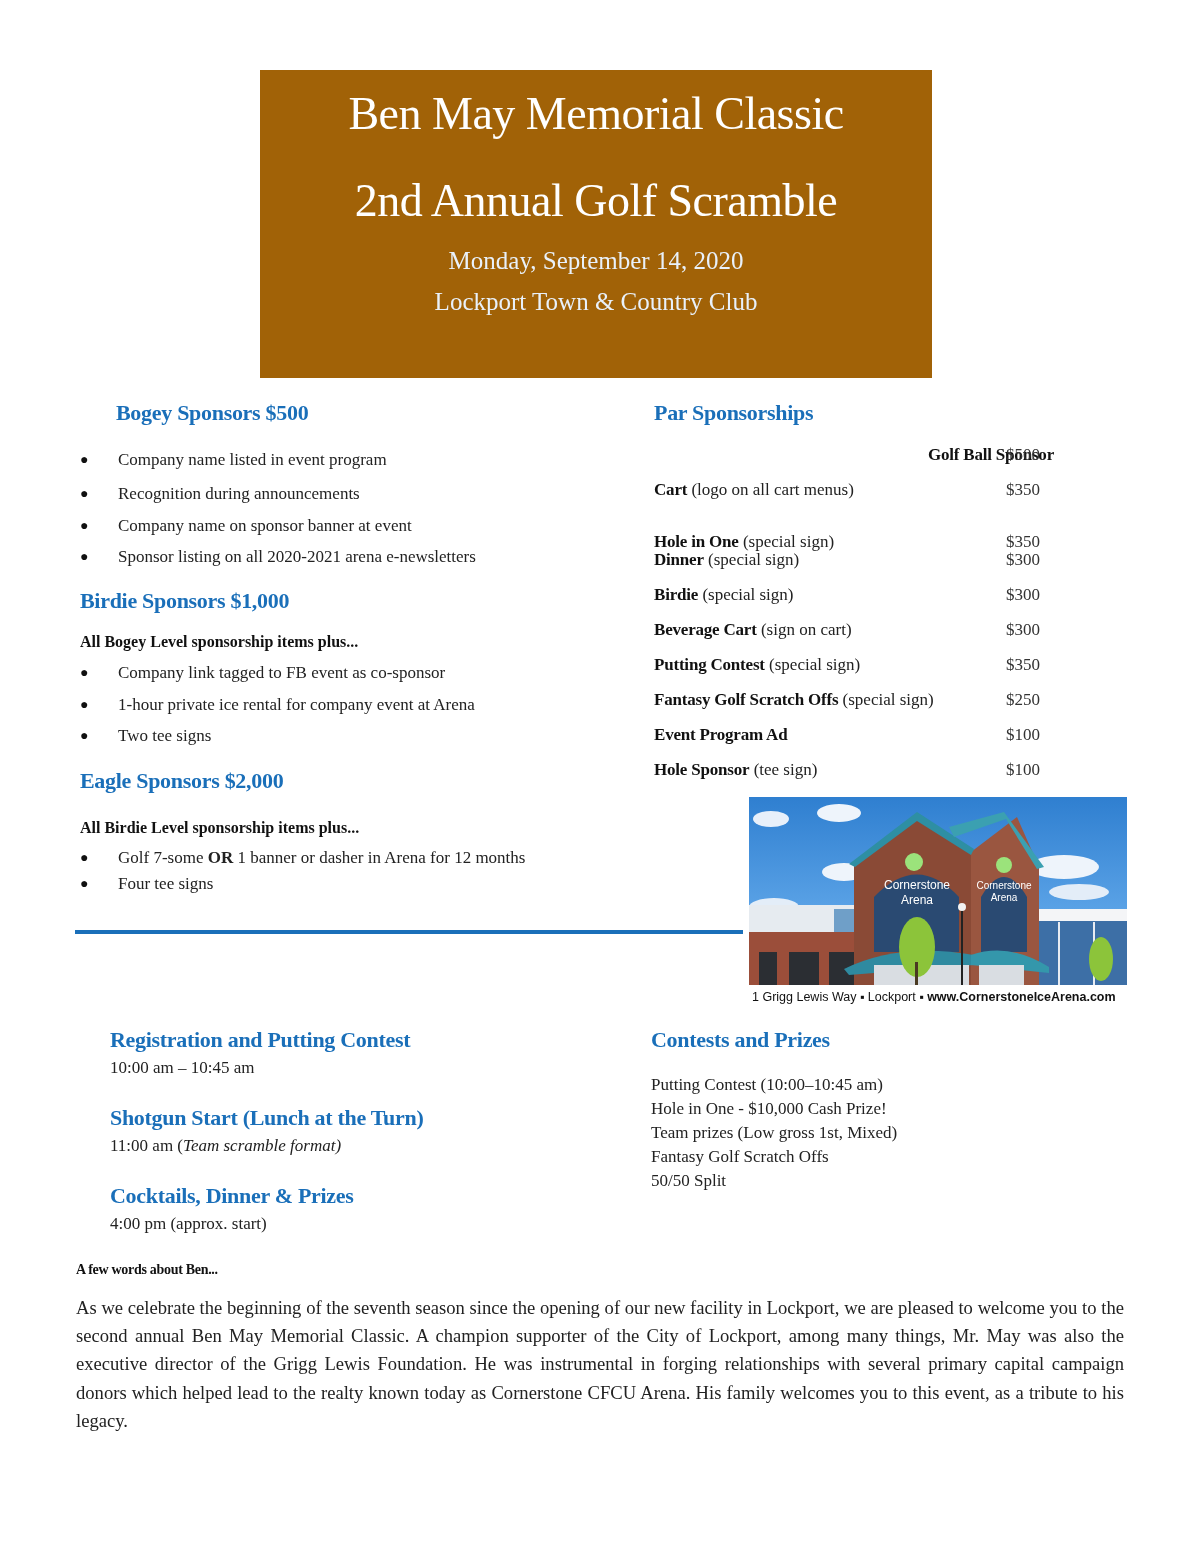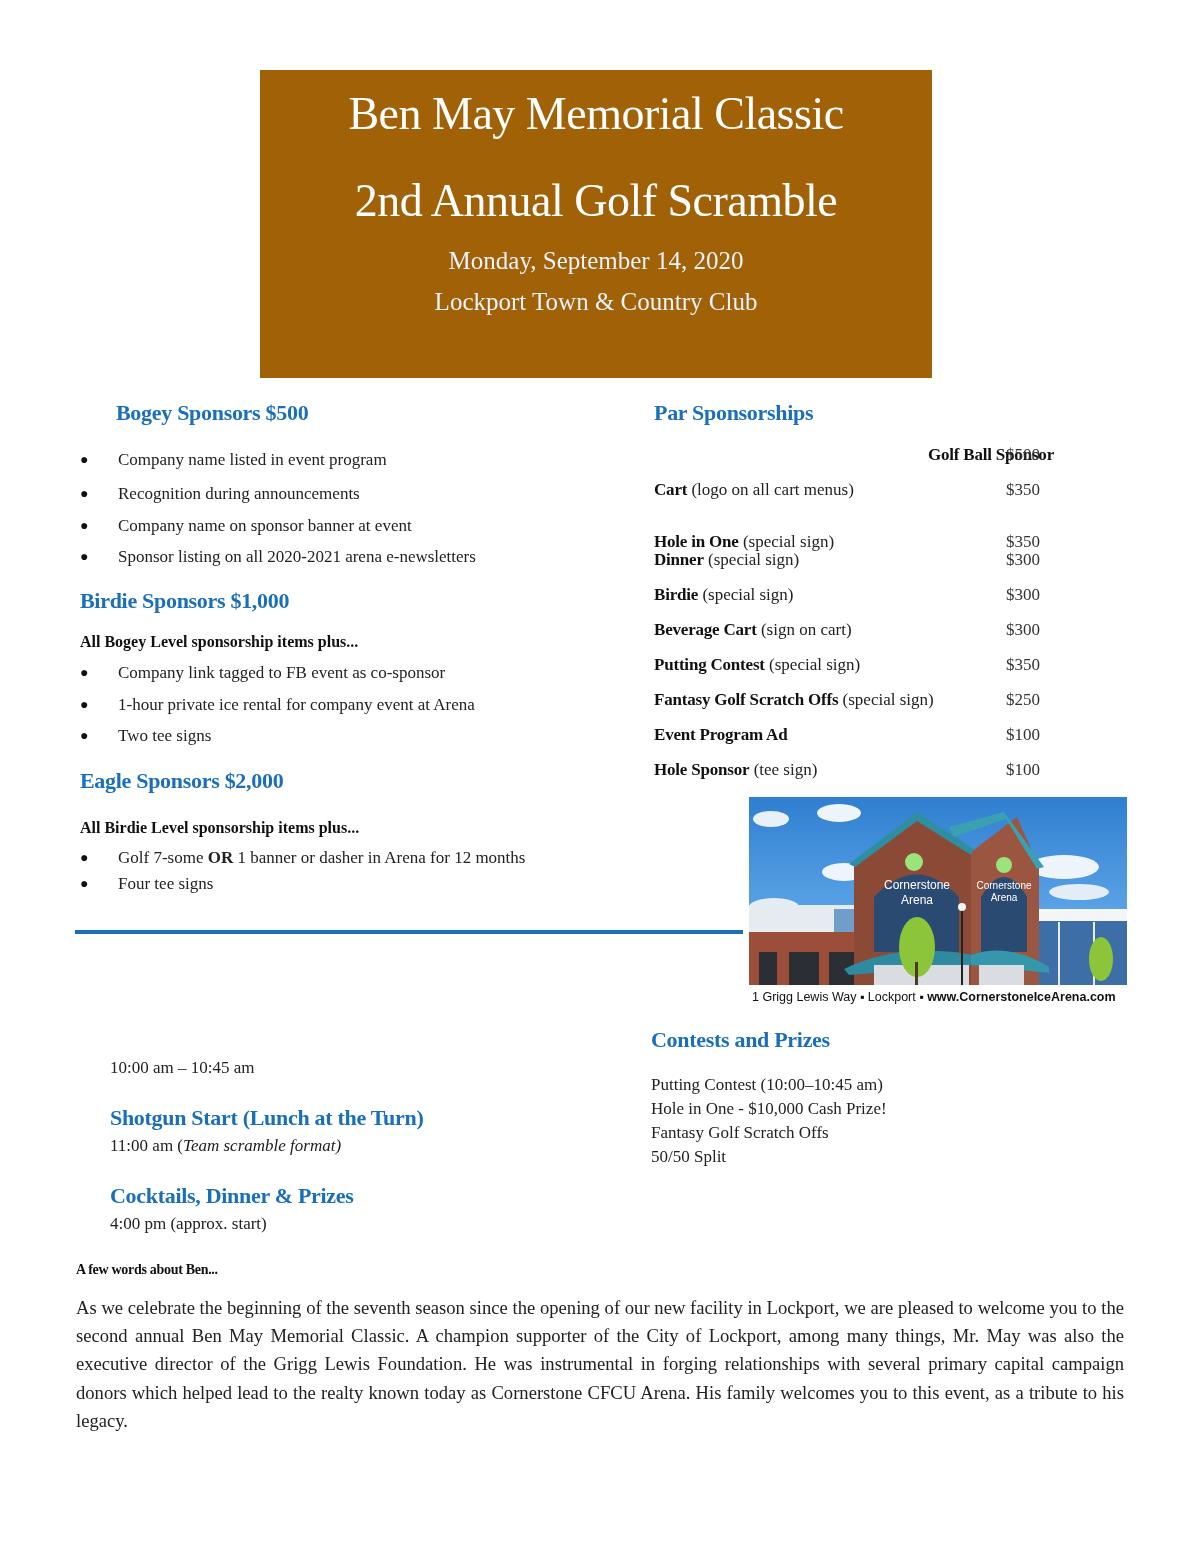--- a/index.html
+++ b/index.html
@@ -166,31 +166,33 @@
     <rect x="166" y="165" width="3" height="23" fill="#4a3a22"></rect>
     <ellipse cx="352" cy="162" rx="12" ry="22" fill="#8cc43a"></ellipse>
 
     <rect x="212" y="110" width="2" height="78" fill="#222"></rect>
     <circle cx="213" cy="110" r="4" fill="#f2f2f2"></circle>
   </svg>
 </div>
 <div class="abs caption"><span>1 Grigg Lewis Way ▪  Lockport ▪ </span><b>www.CornerstoneIceArena.com</b></div>
 
 <div class="abs" style="left:110px; top:1027px; width:460px; height:210px;">
+  <div class="abs blue-heading" style="left:0; top:0;">Registration and Putting Contest</div>
   <div class="abs sched-time" style="left:0; top:31px;"><span>10:00 am – 10:45 am</span></div>
 
   <div class="abs blue-heading" style="left:0; top:78px;">Shotgun Start (Lunch at the Turn)</div>
   <div class="abs sched-time" style="left:0; top:109px;"><span>11:00 am (</span><i>Team scramble format)</i></div>
 
   <div class="abs blue-heading" style="left:0; top:156px;">Cocktails, Dinner &amp; Prizes</div>
   <div class="abs sched-time" style="left:0; top:187px;"><span>4:00 pm (approx. start)</span></div>
 </div>
 
 <div class="abs blue-heading" style="left:651px; top:1027px;">Contests and Prizes</div>
 <div class="abs" style="left:651px; top:1073px; width:340px;">
   <div class="contest-line">Putting Contest (10:00–10:45 am)</div>
   <div class="contest-line">Hole in One - $10,000 Cash Prize!</div>
+  <div class="contest-line">Team prizes (Low gross 1st, Mixed)</div>
   <div class="contest-line">Fantasy Golf Scratch Offs</div>
   <div class="contest-line">50/50 Split</div>
 </div>
 
 <div class="abs about-title">A few words about Ben...</div>
 <div class="abs about-body">As we celebrate the beginning of the seventh season since the opening of our new facility in Lockport, we are pleased to welcome you to the second annual Ben May Memorial Classic.  A champion supporter of the City of Lockport, among many things, Mr. May was also the executive director of the Grigg Lewis Foundation.  He was instrumental in forging relationships with several primary capital campaign donors which helped lead to the realty known today as Cornerstone CFCU Arena.    His family welcomes you to this event, as a tribute to his legacy.</div>
 
 </body></html>

